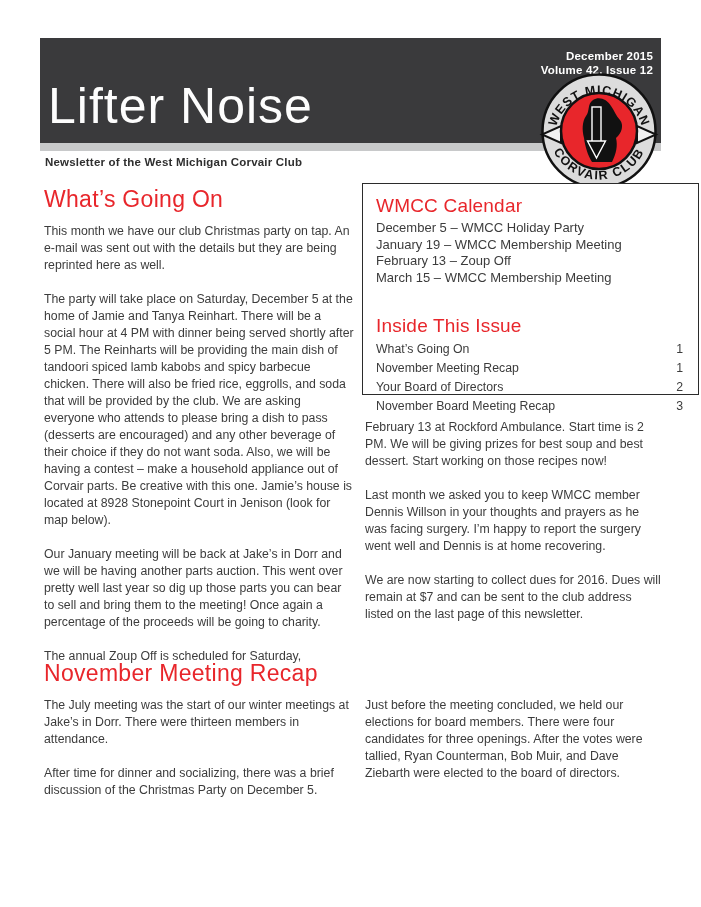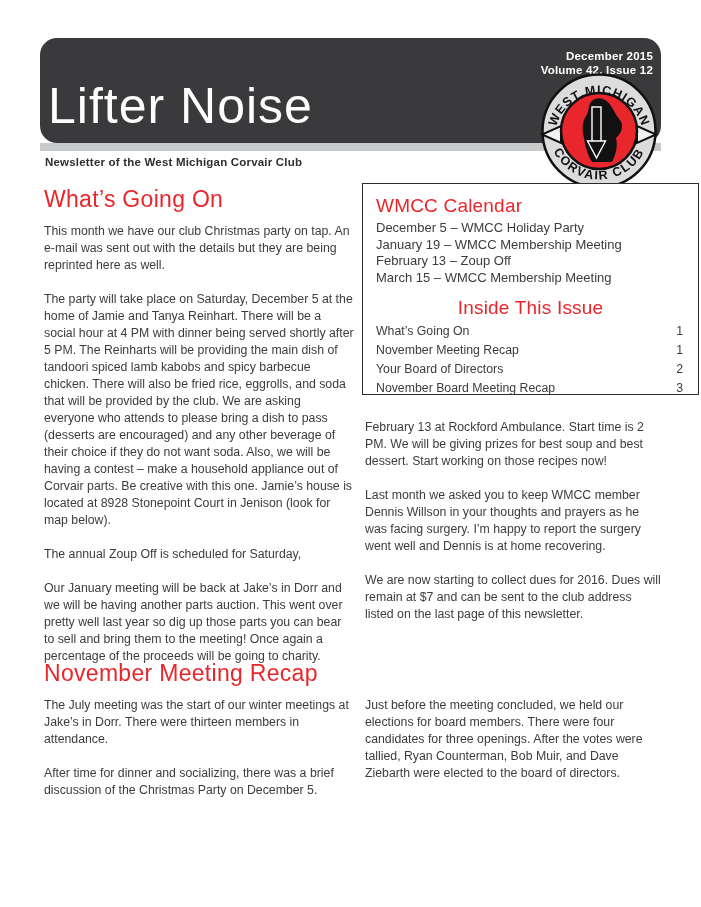--- a/index.html
+++ b/index.html
@@ -10,21 +10,20 @@
     background:#ffffff;
     font-family:"Liberation Sans", sans-serif;
     color:#3c3c3c;
     overflow:hidden;
   }
   
   .banner {
     position:absolute; left:40px; top:38px;
     width:621px; height:105px;
     background:#3a3a3c;
-    border-radius:17px;
   }
   .strip {
     position:absolute; left:40px; top:143px;
     width:621px; height:8px;
     background:#c8c9ca;
   }
   .issue-info {
     position:absolute; top:11px; right:8px;
     text-align:right; color:#ffffff;
     font-size:11.5px; font-weight:700; line-height:14px;
@@ -60,21 +59,21 @@
   .col-right-box {
     position:absolute; left:362px; top:183px; width:337px; height:212px;
     border:1.5px solid #2b2b2b; background:#fff;
     padding:8px 13px 0 13px;
   }
   .box-heading {
     color:#e8262b; font-size:19px; font-weight:400;
     margin:2px 0 3px 0; line-height:23px; letter-spacing:.2px;
   }
   .event-line { font-size:13px; line-height:16.5px; }
-  .toc-heading { margin-top:10px;text-align:center; }
+  .toc-heading { margin-top:28px; }
   .toc-row {
     display:flex; justify-content:space-between;
     font-size:12.3px; line-height:19px;
   }
   .toc-page { padding-right:2px; }
   .col-right-text { position:absolute; left:365px; top:419px; width:296px; }
   
   .nov-heading { position:absolute; left:44px; top:660px; }
   .nov-left    { position:absolute; left:44px;  top:697px; width:312px; }
   .nov-right   { position:absolute; left:365px; top:697px; width:300px; }
@@ -125,22 +124,22 @@
       </text>
     </svg>
   </div>
 
   <div class="tagline">Newsletter of the West Michigan Corvair Club</div>
 
   <div class="col-left">
     <h1 class="red-heading">What’s Going On</h1>
     <p class="body-par">This month we have our club Christmas party on tap.  An e-mail was sent out with the details but they are being reprinted here as well.</p>
     <p class="body-par">The party will take place on Saturday, December 5 at the home of Jamie and Tanya Reinhart.  There will be a social hour at 4 PM with dinner being served shortly after 5 PM.  The Reinharts will be providing the main dish of tandoori spiced lamb kabobs and spicy barbecue chicken.  There will also be fried rice, eggrolls, and soda that will be provided by the club.  We are asking everyone who attends to please bring a dish to pass (desserts are encouraged) and any other beverage of their choice if they do not want soda.  Also, we will be having a contest – make a household appliance out of Corvair parts.  Be creative with this one.  Jamie’s house is located at 8928 Stonepoint Court in Jenison (look for map below).</p>
+    <p class="body-par">Our January meeting will be back at Jake’s in Dorr and we will be having another parts auction.  This went over pretty well last year so dig up those parts you can bear to sell and bring them to the meeting!  Once again a percentage of the proceeds will be going to charity.</p>
     <p class="body-par">The annual Zoup Off is scheduled for Saturday,</p>
-    <p class="body-par">Our January meeting will be back at Jake’s in Dorr and we will be having another parts auction.  This went over pretty well last year so dig up those parts you can bear to sell and bring them to the meeting!  Once again a percentage of the proceeds will be going to charity.</p>
   </div>
 
   <div class="col-right-box">
     <div class="box-heading">WMCC Calendar</div>
     <div class="event-line">December 5 – WMCC Holiday Party</div>
     <div class="event-line">January 19 – WMCC Membership Meeting</div>
     <div class="event-line">February 13 – Zoup Off</div>
     <div class="event-line">March 15 – WMCC Membership Meeting</div>
     <div class="box-heading toc-heading">Inside This Issue</div>
     <div class="toc-row">

